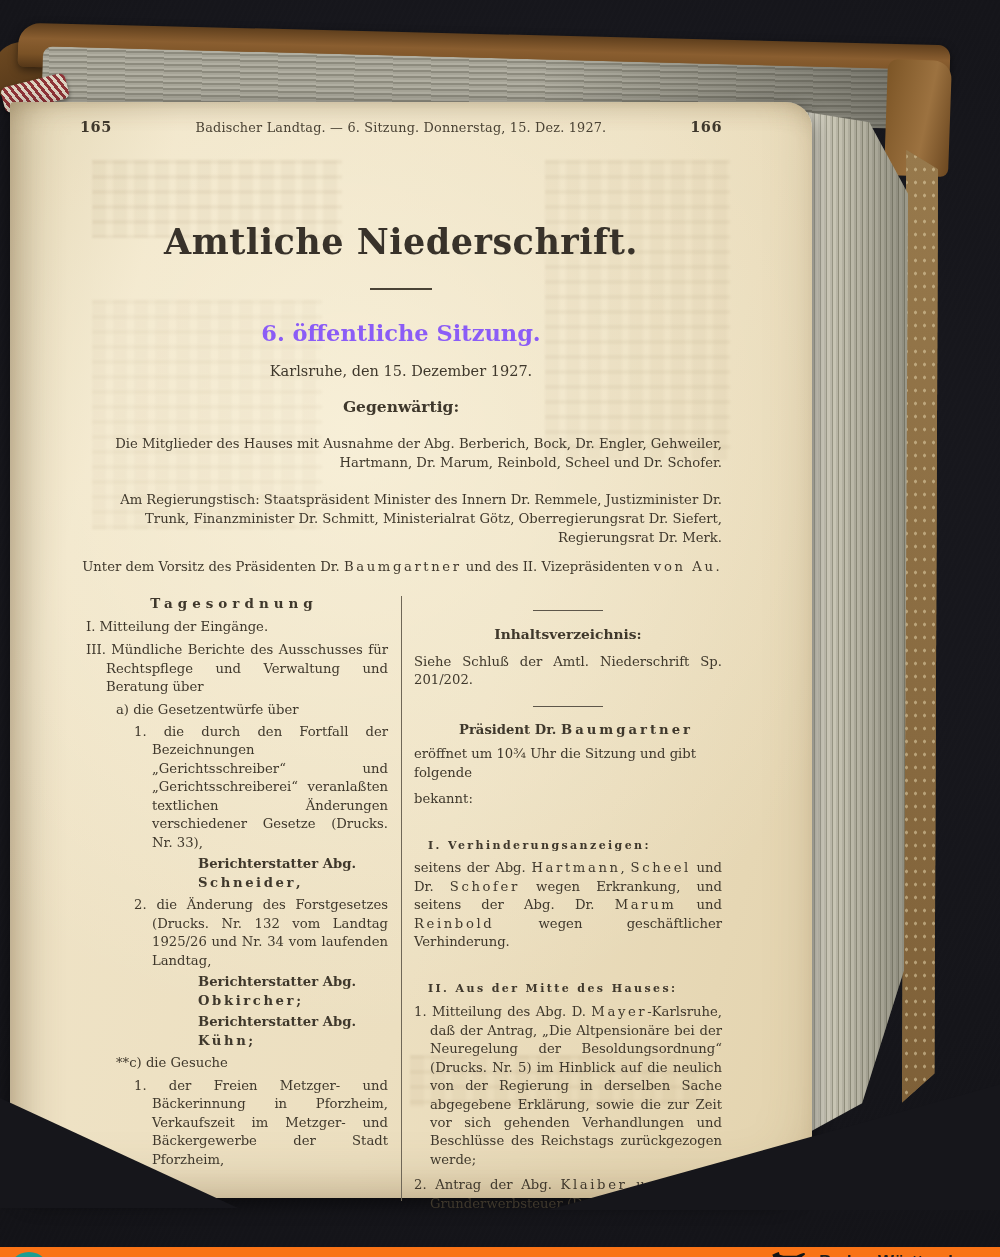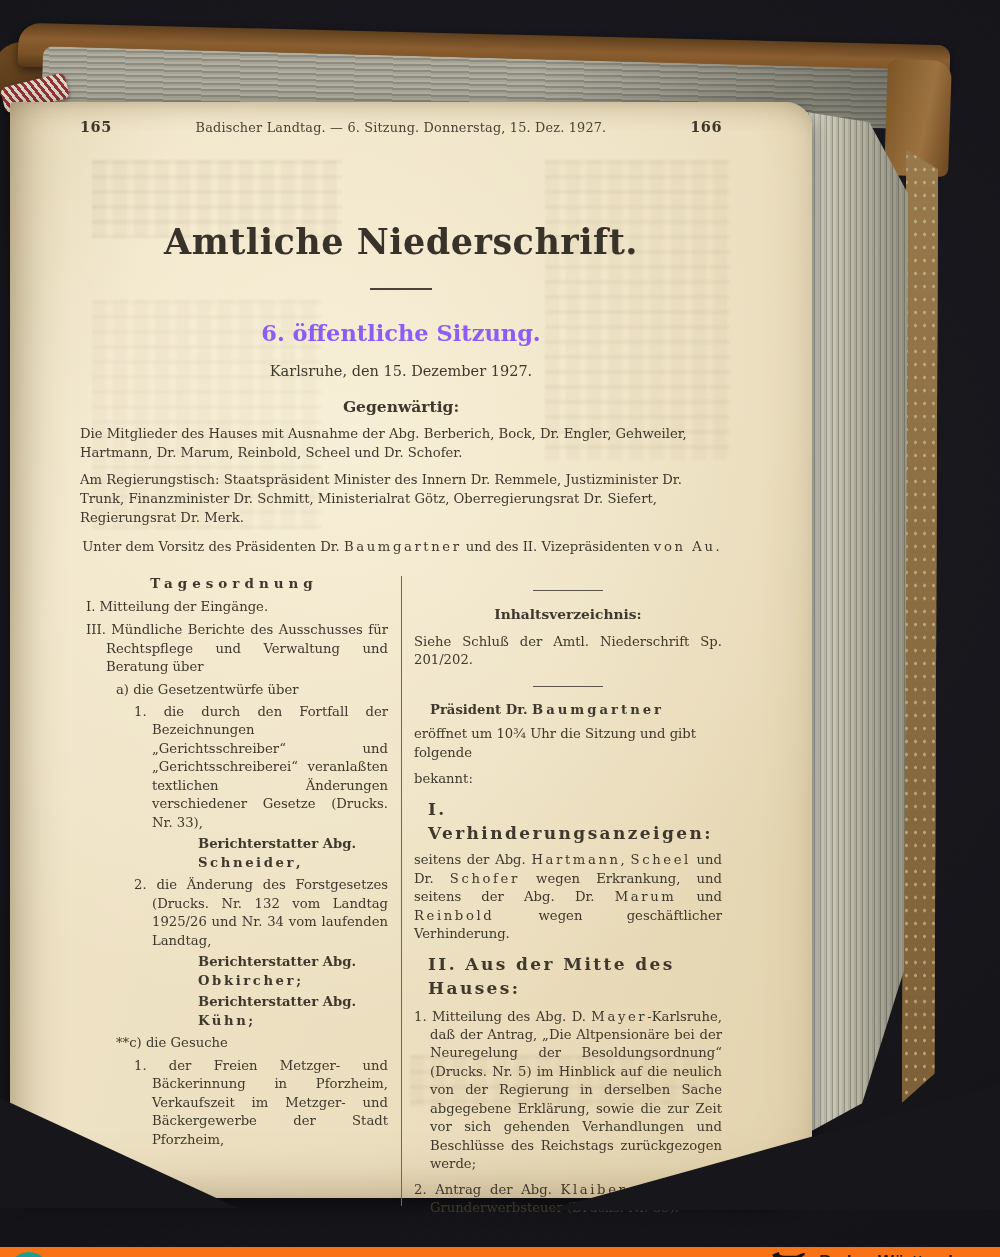--- a/index.html
+++ b/index.html
@@ -66,41 +66,41 @@
   .page-content{position:absolute;left:80px;top:118px;width:642px;color:var(--ink);}
   .head-row{display:flex;justify-content:space-between;align-items:baseline;}
   .page-num{font-weight:bold;font-size:14.5px;letter-spacing:.5px;}
   .running-title{font-size:12.8px;color:var(--ink-soft);letter-spacing:.2px;}
   .main-title{margin-top:86px;text-align:center;font-size:35px;font-weight:bold;
     letter-spacing:.5px;color:#38322a;}
   .title-rule{width:62px;border-top:2px solid #4a4336;margin:26px auto 0;}
   .session-title{margin-top:30px;text-align:center;font-size:22.5px;font-weight:bold;color:#8b5cf6;}
   .dateline{margin-top:17px;text-align:center;font-size:14.5px;}
   .present-head{margin-top:18px;text-align:center;font-size:15.5px;font-weight:bold;}
-  .present-p{margin-top:9px;text-align:left;font-size:13.2px;line-height:1.42;}
+  .present-p{margin-top:19px;text-align:right;font-size:13.2px;line-height:1.42;}
   .chair-p{margin-top:11px;text-align:center;font-size:13.2px;}
   .cols{display:flex;margin-top:20px;align-items:stretch;}
   .col{width:308px;font-size:13.2px;line-height:1.40;text-align:justify;}
   .col-rule{width:1px;background:#6f6757;margin:2px 12px 12px 13px;}
   .col-right{width:308px;}
   .agenda-head{text-align:center;font-weight:bold;letter-spacing:5px;font-size:13.5px;}
   p.lvlI{padding-left:26px;text-indent:-20px;margin-top:5px;}
   p.lvla{padding-left:56px;text-indent:-20px;margin-top:4px;}
   p.lvl1{padding-left:72px;text-indent:-18px;margin-top:4px;}
   p.rap{padding-left:118px;margin-top:3px;text-align:left;font-weight:bold;}
   .sp{letter-spacing:2.6px;}
   .spb{letter-spacing:3px;font-weight:bold;}
   .c-divider{width:70px;border-top:1px solid #5d564a;margin:16px auto 14px;}
   .toc-head{text-align:center;font-weight:bold;font-size:13.8px;}
   .toc-text{margin-top:9px;}
-  p.pres{font-weight:bold;text-indent:16px;margin-top:2px;text-align:left;}
+  p.pres{font-weight:bold;text-indent:16px;margin-top:2px;text-align:center;}
   p.open{margin-top:6px;text-align:left;}
   .eingaenge{font-weight:bold;font-size:15px;margin:10px 0 0 6px;text-align:left;}
   p.bekannt{margin-top:8px;text-align:left;}
-  .sec-head{font-weight:bold;letter-spacing:2.4px;font-size:17px;margin-top:9px;padding-left:14px;text-align:left;}
+  .sec-head{font-weight:bold;letter-spacing:2.4px;font-size:11px;margin-top:29px;padding-left:14px;text-align:left;}
   p.body-p{margin-top:6px;}
   p.numbered{padding-left:16px;text-indent:-16px;margin-top:7px;}
   
   .footer-bar{position:absolute;left:0;top:1247px;width:1000px;height:51px;
     background:#f97316;display:flex;align-items:center;z-index:10;
     font-family:"Liberation Sans", sans-serif;}
   .blb-logo{width:42px;height:42px;margin-left:8px;background:#1b9e92;
     border-radius:50% 50% 50% 0;display:flex;align-items:center;justify-content:center;
     color:#fff;font-weight:bold;font-size:14.5px;letter-spacing:.3px;}
   .lib-name{margin-left:14px;font-weight:bold;color:#2d2d2d;font-size:13.5px;

